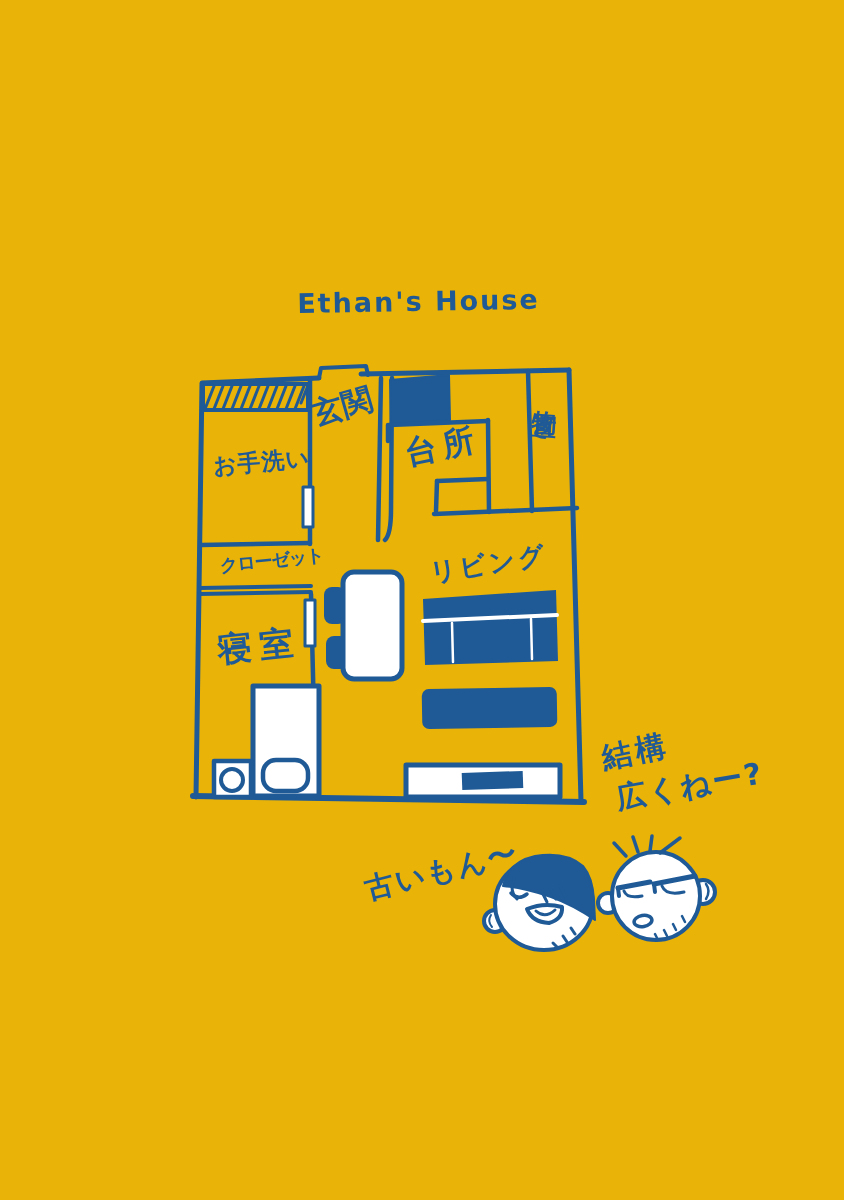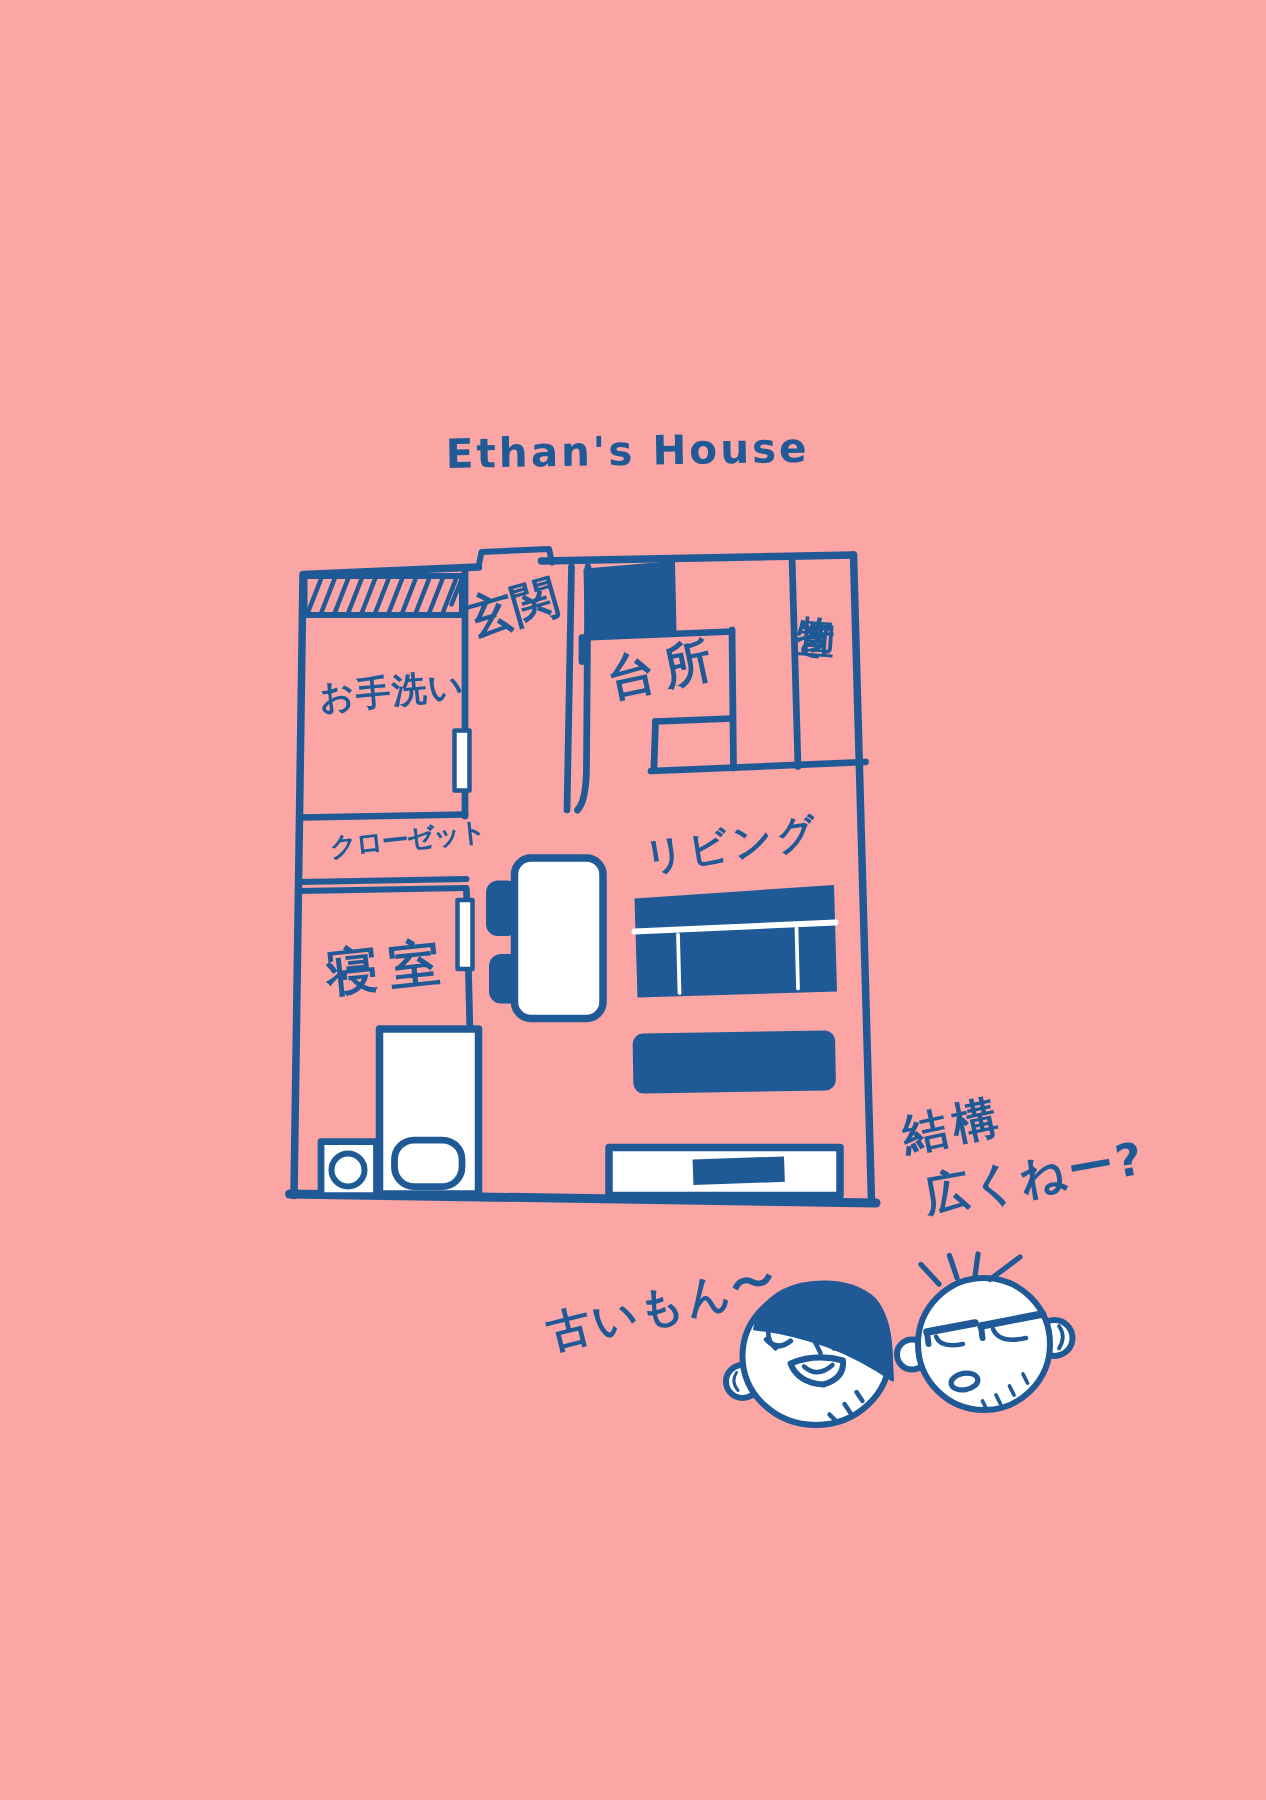--- a/index.html
+++ b/index.html
@@ -1,21 +1,21 @@
 <!DOCTYPE html>
 <html><head>
 <meta charset="utf-8">
 <style>
   :root { --ink: #1f5a96; }
   html, body { margin: 0; padding: 0; background: #ffffff; }
   .page {
     position: relative;
     width: 844px;
     height: 1200px;
-    background: #fca5a5;
+    background: #eab308;
     overflow: hidden;
     font-family: "DejaVu Sans", sans-serif;
   }
   .drawing { position: absolute; left: 0; top: 0; }
   .label {
     position: absolute;
     color: var(--ink);
     font-weight: 600;
     white-space: nowrap;
     transform-origin: left top;

